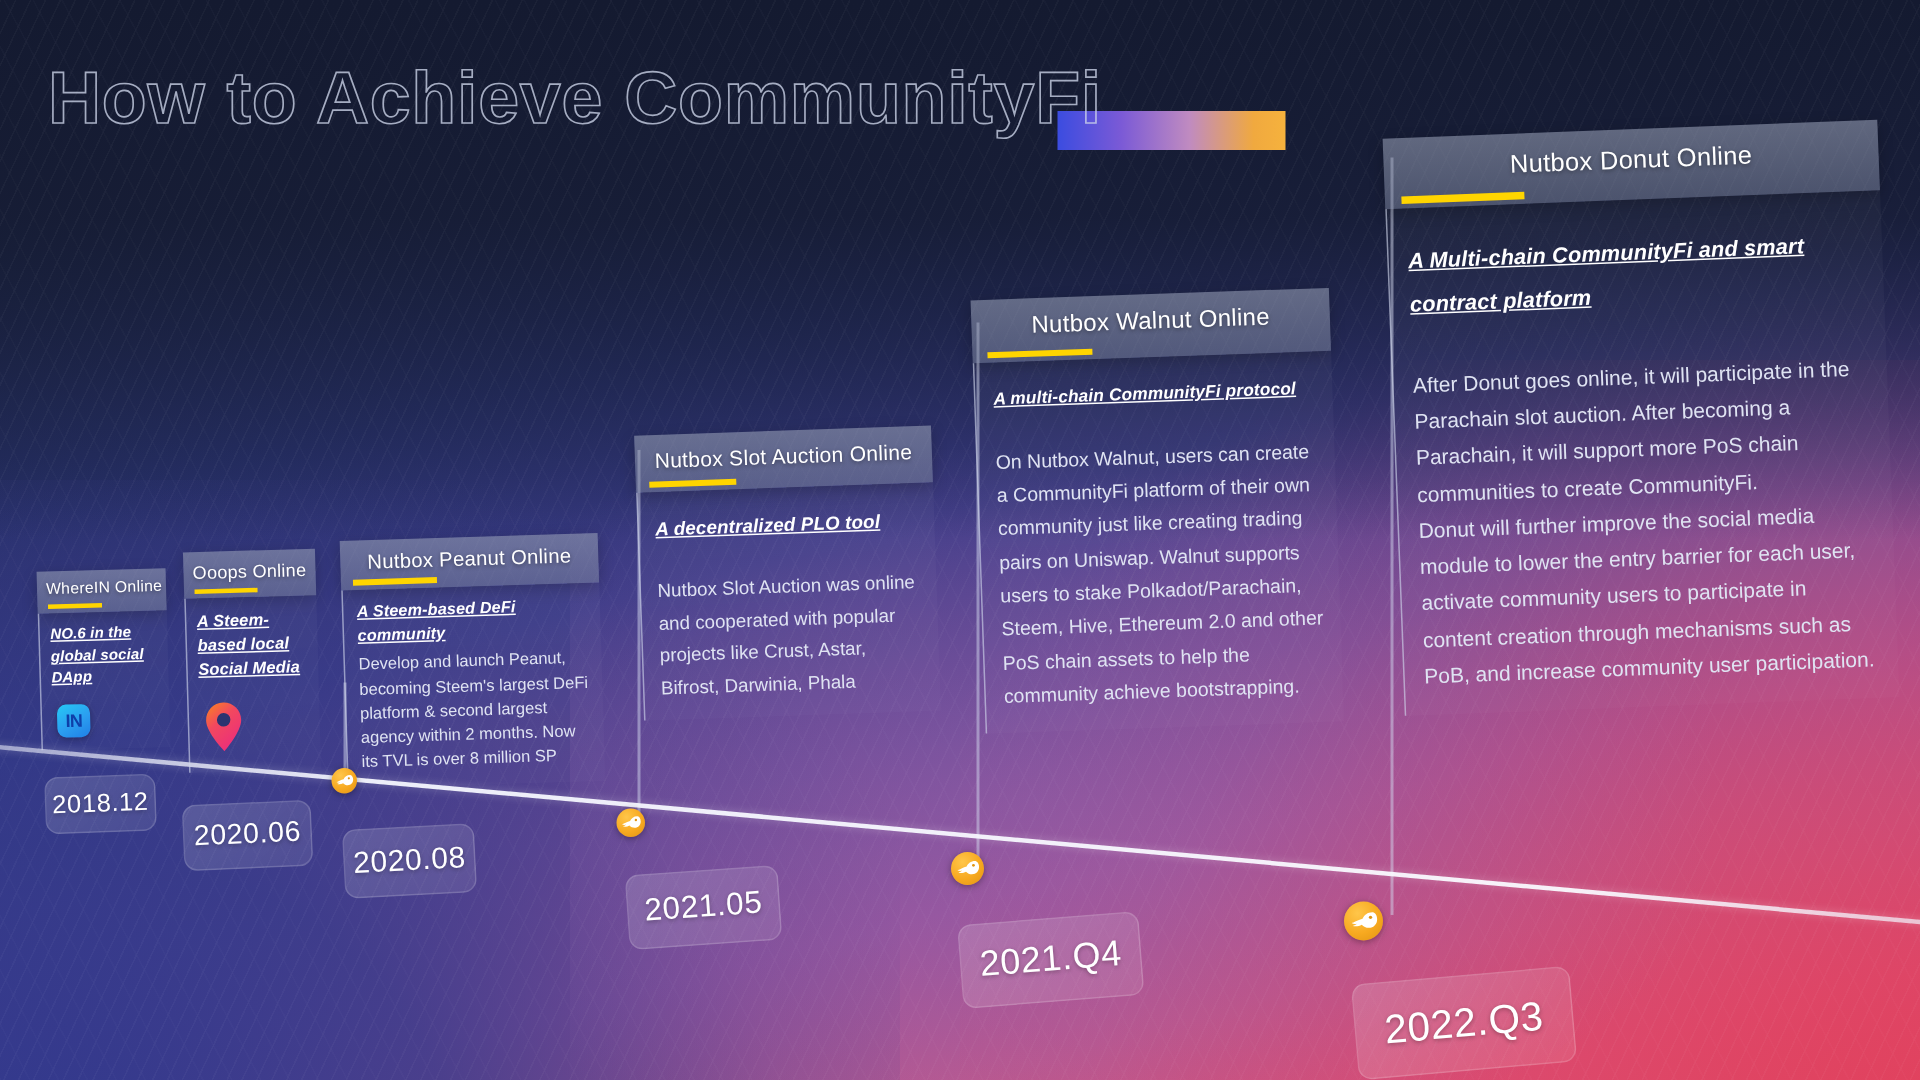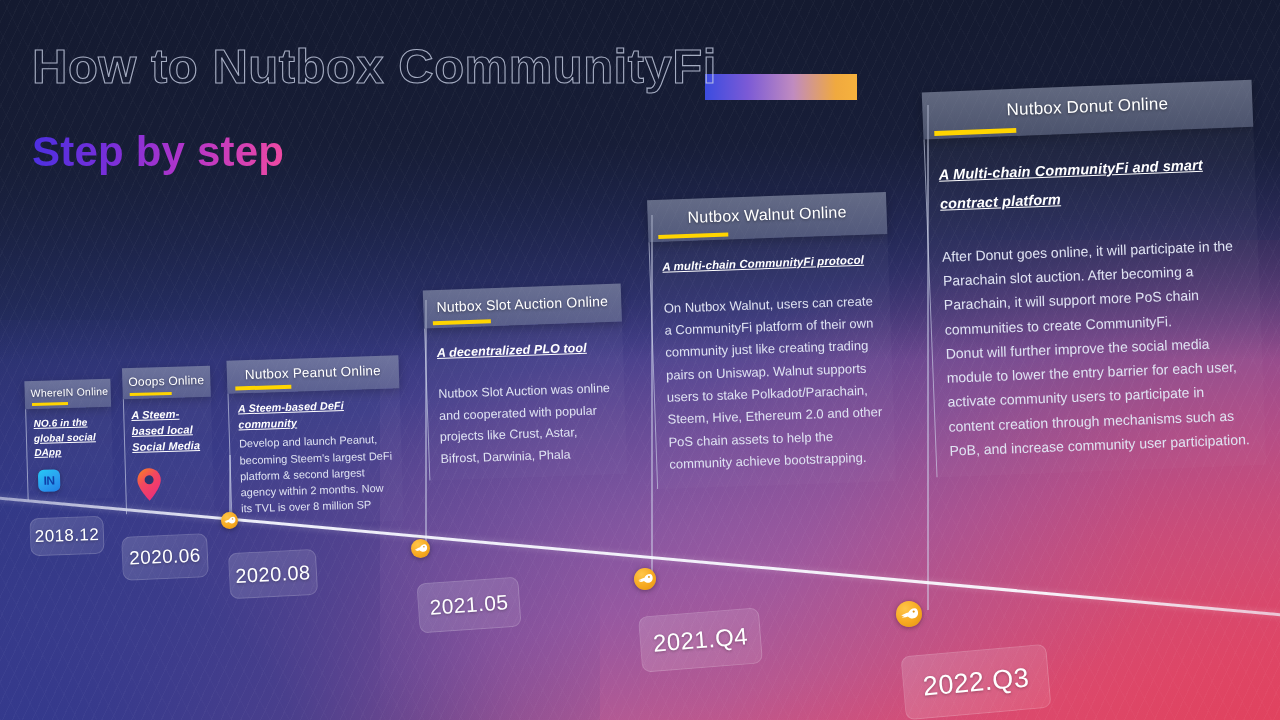--- a/index.html
+++ b/index.html
@@ -310,22 +310,21 @@
 <div id="stage">
 
   <div class="bg-base"></div>
   <div class="bg-blue-corner"></div>
   <div class="bg-red-corner"></div>
   <div class="bg-mid-purple"></div>
   <div class="bg-top-dark"></div>
   <div class="bg-noise"></div>
 
   <div class="headline-bar"></div>
-  <div class="headline">How to Nutbox CommunityFi</div>
-  <div class="subhead">Step by step</div>
+  <div class="headline">How to Achieve CommunityFi</div>
 
   <div class="timeline-line"></div>
 
   <div class="stem" style="left:229px; top:455px; height:65px;"></div>
   <div class="stem" style="left:425px; top:300px; height:246px;"></div>
   <div class="stem" style="left:651px; top:215px; height:360px;"></div>
   <div class="stem" style="left:927px; top:105px; height:505px;"></div>
 
   <div class="card" id="card-wherein">
     <div class="card-head">

